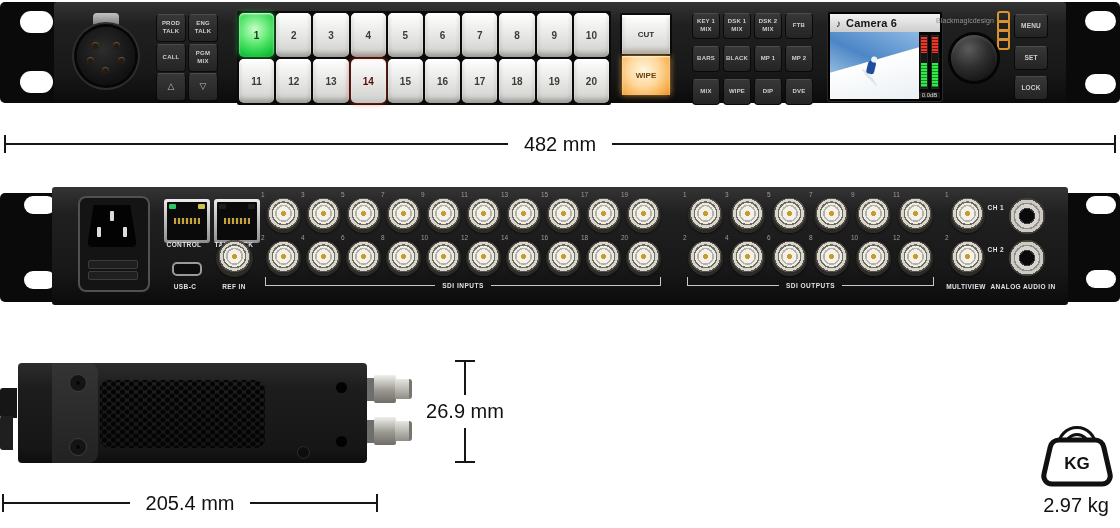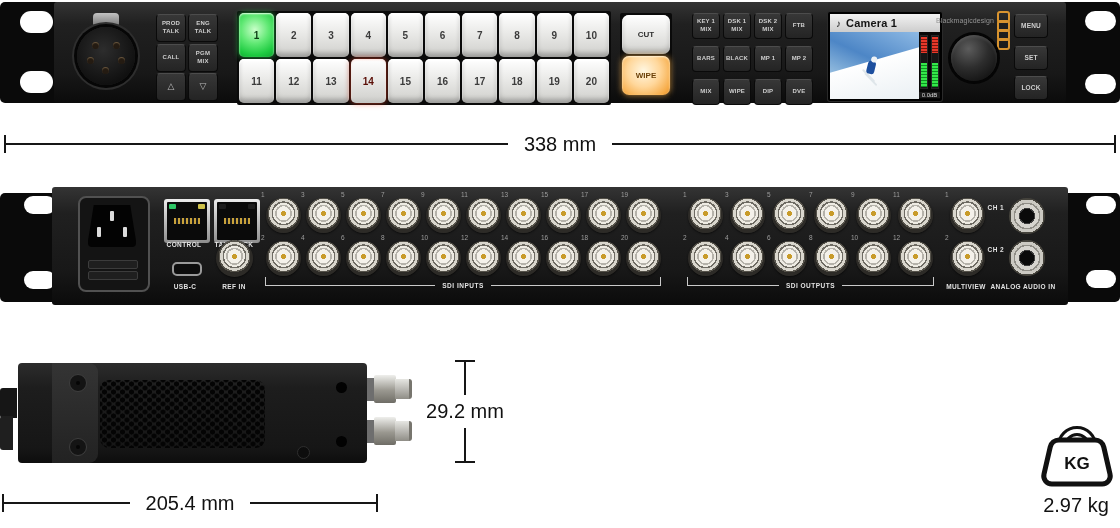--- a/index.html
+++ b/index.html
@@ -24,21 +24,21 @@
             display:grid;grid-template-columns:repeat(10,1fr);grid-template-rows:1fr 1fr;gap:2px;}
   .num-btn{background:linear-gradient(180deg,#ffffff,#eaeae8 45%,#d6d6d3 85%,#c2c2bf);border-radius:5px;
            display:flex;align-items:center;justify-content:center;font-size:10px;font-weight:bold;color:#3c3c3c;
            box-shadow:inset 0 2px 2px #fff,inset 0 -4px 5px rgba(0,0,0,.2);}
   .num-btn.lit-green{background:radial-gradient(circle at 45% 38%,#c9ffc9,#5fe873 42%,#1ecb41 75%,#0da32e);color:#0e3d16;
            box-shadow:inset 0 1px 2px #eaffea,0 0 6px rgba(40,220,80,.7);}
   .num-btn.lit-red{background:radial-gradient(circle at 45% 38%,#ffccc2,#ff7057 42%,#f43a24 75%,#cf2412;);color:#5b0f07;
            box-shadow:inset 0 1px 2px #ffe3dd,0 0 6px rgba(250,70,40,.7);}
   #cutauto{left:620px;top:11px;width:48px;height:80px;background:#0a0a0a;padding:2px;border-radius:2px;
            display:grid;grid-template-rows:1fr 1fr;gap:2px;}
-  .trans-btn{background:linear-gradient(180deg,#ffffff,#e9e9e7 50%,#d2d2cf);border-radius:7px;display:flex;
+  .trans-btn{background:linear-gradient(180deg,#ffffff,#e9e9e7 50%,#d2d2cf);border-radius:0;display:flex;
              align-items:center;justify-content:center;font-size:8px;font-weight:bold;color:#2f2f2f;
              box-shadow:inset 0 2px 2px #fff,inset 0 -4px 5px rgba(0,0,0,.2);}
   .trans-btn.lit-amber{background:radial-gradient(circle at 45% 38%,#fff7e2,#ffd79b 45%,#f6ab47 82%,#e28f27);color:#6b4008;
              box-shadow:inset 0 1px 2px #fff3da,0 0 6px rgba(250,180,80,.8);}
 
   
   #fn-grid{left:692px;top:11px;display:grid;grid-template-columns:repeat(4,28px);grid-auto-rows:26px;gap:7px 3px;}
 
   
   #lcd{left:828px;top:10px;width:110px;height:85px;background:#000;padding:2px;border-radius:2px;
@@ -207,21 +207,21 @@
         <div class="dbtn">MP 2</div>
         <div class="dbtn">MIX</div>
         <div class="dbtn">WIPE</div>
         <div class="dbtn">DIP</div>
         <div class="dbtn">DVE</div>
       </div>
 
     <div class="abs" id="lcd">
       <div id="lcd-header">
         <span id="lcd-note">♪</span>
-        <span id="lcd-title">Camera 1</span>
+        <span id="lcd-title">Camera 6</span>
       </div>
       <div id="lcd-main">
         <div id="lcd-image">
           <div id="slope"></div>
           <div id="skier">
             <div id="ski-1"></div>
             <div id="ski-2"></div>
             <div id="skier-body"></div>
             <div id="skier-head"></div>
           </div>
@@ -248,21 +248,21 @@
     <div class="abs" id="knob"></div>
 
     <div class="dbtn abs menu-btn" style="left:1014px;top:12px;">MENU</div>
     <div class="dbtn abs menu-btn" style="left:1014px;top:44px;">SET</div>
     <div class="dbtn abs menu-btn" style="left:1014px;top:74px;">LOCK</div>
   </div>
 
   <div class="hdim" style="left:4px;top:134px;width:1112px;height:20px;">
     <span class="tick"></span>
       <span class="line"></span>
-    <span class="label">338 mm</span>
+    <span class="label">482 mm</span>
     <span class="line"></span>
       <span class="tick"></span>
   </div>
 
   <div class="abs" style="left:0;top:0;width:1120px;height:528px;">
     <div class="ear" style="left:0;top:193px;width:56px;height:109px;border-radius:5px 0 0 5px;">
       <div class="ear-hole" style="left:24px;top:3px;width:32px;height:18px;"></div>
       <div class="ear-hole" style="left:24px;top:78px;width:32px;height:18px;"></div>
     </div>
     <div class="ear" style="left:1064px;top:193px;width:56px;height:109px;border-radius:0 5px 5px 0;">
@@ -419,21 +419,21 @@
     <div class="sbnc-collar" style="left:367px;top:378px;"></div>
     <div class="sbnc-body" style="left:374px;top:375px;"></div>
     <div class="sbnc-tip" style="left:395px;top:379px;"></div>
     <div class="sbnc-collar" style="left:367px;top:420px;"></div>
     <div class="sbnc-body" style="left:374px;top:417px;"></div>
     <div class="sbnc-tip" style="left:395px;top:421px;"></div>
 
     <div class="vdim" style="left:418px;top:360px;width:94px;height:103px;">
       <span class="tick"></span>
         <span class="line"></span>
-      <span class="label">29.2 mm</span>
+      <span class="label">26.9 mm</span>
       <span class="line"></span>
         <span class="tick"></span>
     </div>
     <div class="hdim" style="left:2px;top:493px;width:376px;height:20px;">
       <span class="tick"></span>
         <span class="line"></span>
       <span class="label">205.4 mm</span>
       <span class="line"></span>
         <span class="tick"></span>
     </div>

